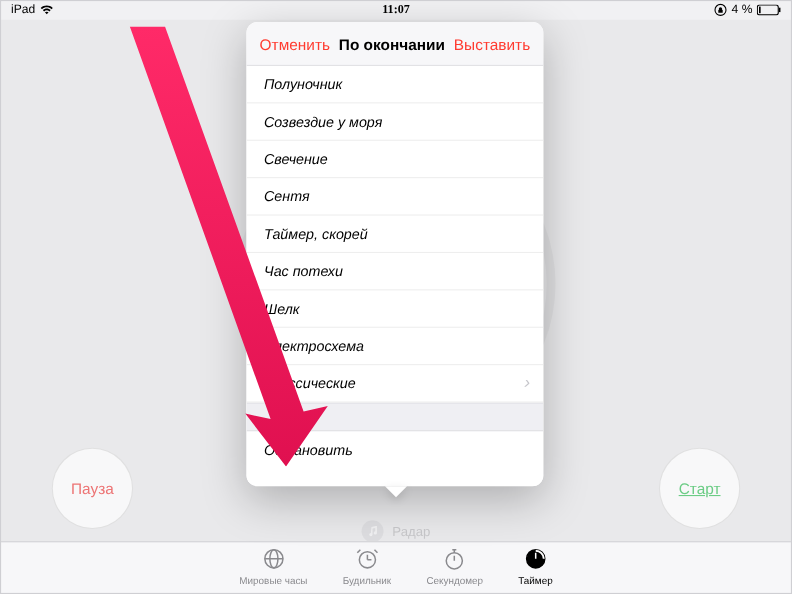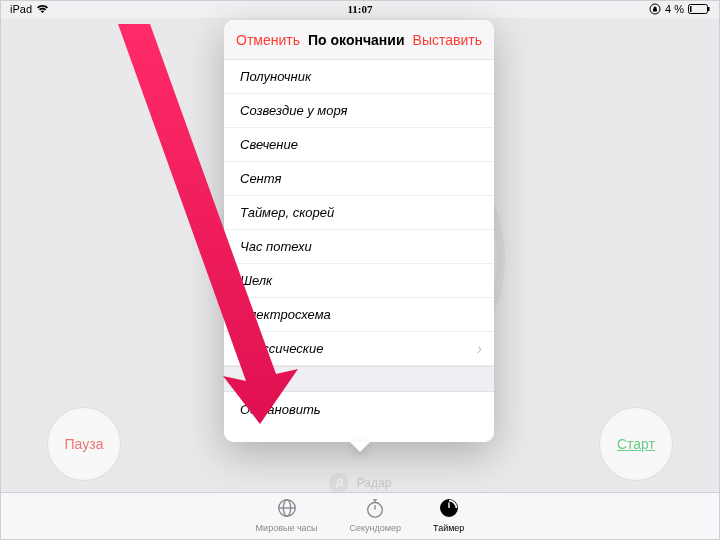--- a/index.html
+++ b/index.html
@@ -103,20 +103,32 @@
           <circle cx="12" cy="12" r="9"></circle>
           <ellipse cx="12" cy="12" rx="4" ry="9"></ellipse>
           <line x1="3" y1="12" x2="21" y2="12"></line>
         </svg>
     </span>
     <span>Мировые часы</span>
   </div>
   <div class="tab">
     <span>
       <svg viewBox="0 0 24 24" fill="none" stroke="#8a8a8e" stroke-width="1.5">
+          <circle cx="12" cy="13" r="8"></circle>
+          <line x1="12" y1="13" x2="12" y2="8"></line>
+          <line x1="12" y1="13" x2="16" y2="13"></line>
+          <line x1="5" y1="3" x2="2" y2="6"></line>
+          <line x1="19" y1="3" x2="22" y2="6"></line>
+        </svg>
+    </span>
+    <span>Будильник</span>
+  </div>
+  <div class="tab">
+    <span>
+      <svg viewBox="0 0 24 24" fill="none" stroke="#8a8a8e" stroke-width="1.5">
           <circle cx="12" cy="14" r="8"></circle>
           <line x1="12" y1="14" x2="12" y2="9"></line>
           <line x1="10" y1="3" x2="14" y2="3"></line>
           <line x1="12" y1="3" x2="12" y2="6"></line>
         </svg>
     </span>
     <span>Секундомер</span>
   </div>
   <div class="tab active">
     <span>

